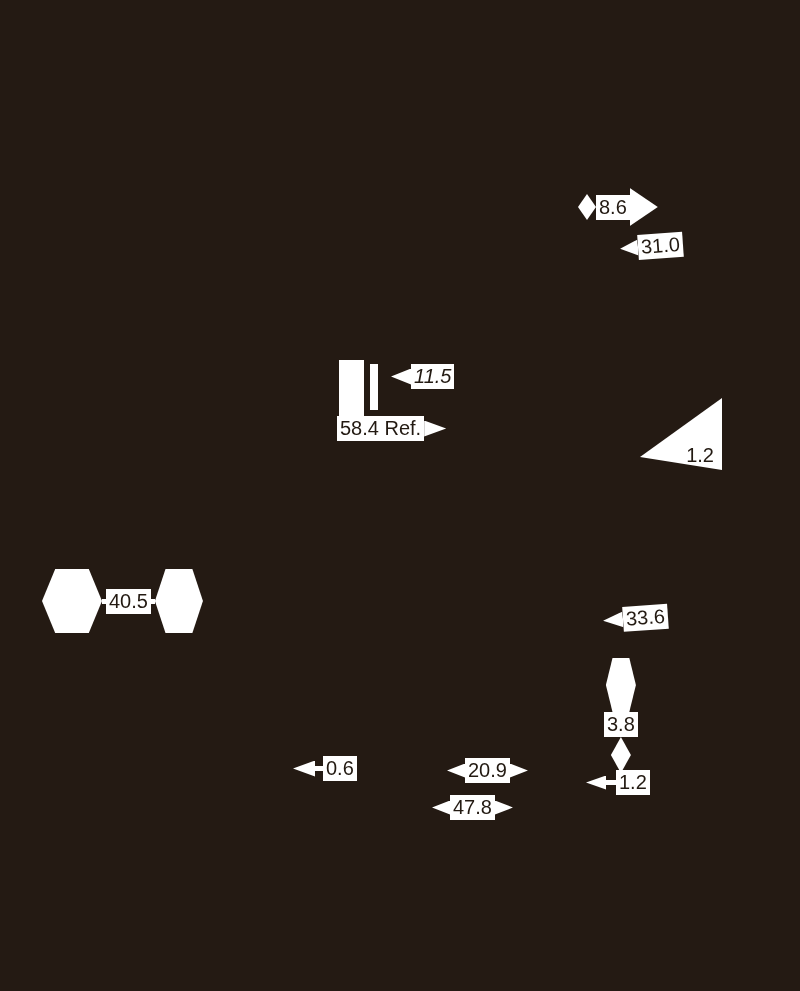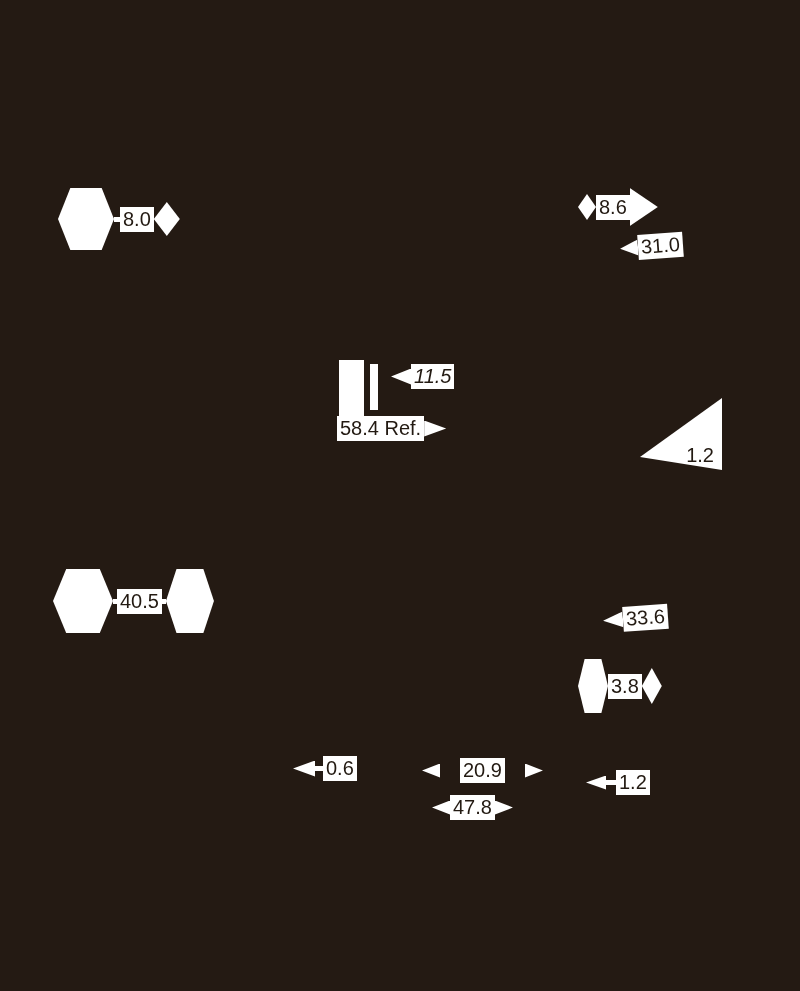--- a/index.html
+++ b/index.html
@@ -28,26 +28,20 @@
     clip-path:polygon(100% 0,100% 100%,0 82%);
   }
   .abs{position:absolute;margin-left:22px;}
   .rot-l{transform:rotate(-4deg);}
 </style>
 </head>
 <body>
 
 <div class="canvas">
 
-  <div class="co" style="left:58px;top:188px;height:62px;">
-    <span class="shape hex" style="width:56px;height:62px;"></span>
-    <span class="bar" style="width:6px;height:5px;"></span>
-    <span class="lbl">8.0</span>
-    <span class="shape dia" style="width:26px;height:34px;"></span>
-  </div>
 
   <div class="co" style="left:578px;top:180px;height:54px;">
     <span class="shape dia" style="width:18px;height:26px;"></span>
     <span class="lbl">8.6</span>
     <span class="shape arr" style="width:28px;height:38px;"></span>
   </div>
 
   <div class="co rot-l" style="left:620px;top:234px;">
     <span class="shape arl" style="width:18px;height:16px;"></span>
     <span class="lbl">31.0</span>
@@ -65,46 +59,46 @@
       <span class="lbl">58.4 Ref.</span>
       <span class="shape arr" style="width:22px;height:16px;"></span>
     </div>
   </div>
 
   <div class="abs" style="left:618px;top:398px;width:82px;height:72px;">
     <span class="tri"></span>
     <span class="abs" style="right:8px;bottom:3px;color:#231a12;font-size:20px;">1.2</span>
   </div>
 
-  <div class="co" style="left:53px;top:568px;height:66px;">
+  <div class="co" style="left:42px;top:568px;height:66px;">
     <span class="shape hex" style="width:60px;height:64px;"></span>
     <span class="bar" style="width:4px;height:5px;"></span>
     <span class="lbl">40.5</span>
     <span class="bar" style="width:4px;height:5px;"></span>
     <span class="shape hex" style="width:48px;height:64px;"></span>
   </div>
 
   <div class="co rot-l" style="left:603px;top:606px;">
     <span class="shape arl" style="width:20px;height:16px;"></span>
     <span class="lbl">33.6</span>
   </div>
 
-  <div class="co" style="left:578px;top:658px;height:56px;">
+  <div class="co" style="left:604px;top:658px;height:56px;flex-direction:column;">
     <span class="shape hex" style="width:30px;height:54px;"></span>
     <span class="lbl">3.8</span>
     <span class="shape dia" style="width:20px;height:36px;"></span>
   </div>
 
   <div class="co" style="left:293px;top:756px;">
     <span class="shape arl" style="width:22px;height:16px;"></span>
     <span class="bar" style="width:8px;height:5px;"></span>
     <span class="lbl">0.6</span>
   </div>
 
-  <div class="co" style="left:422px;top:758px;gap:20px;">
+  <div class="co" style="left:447px;top:758px;">
     <span class="shape arl" style="width:18px;height:14px;"></span>
     <span class="lbl">20.9</span>
     <span class="shape arr" style="width:18px;height:14px;"></span>
   </div>
 
   <div class="co" style="left:432px;top:795px;">
     <span class="shape arl" style="width:18px;height:14px;"></span>
     <span class="lbl">47.8</span>
     <span class="shape arr" style="width:18px;height:14px;"></span>
   </div>

